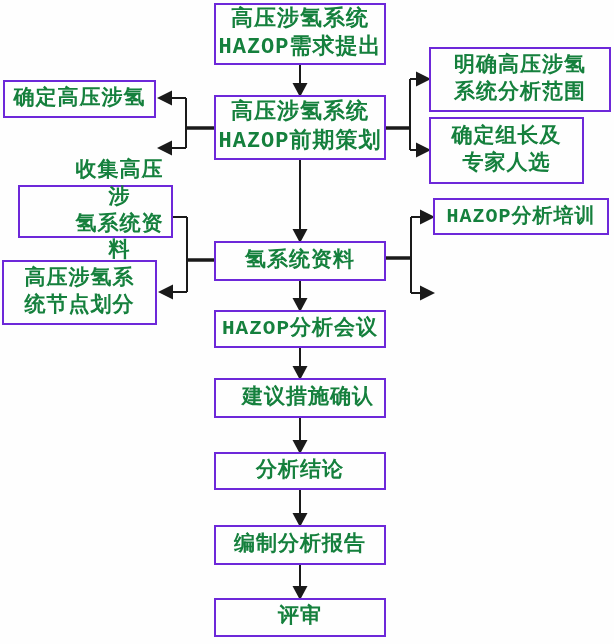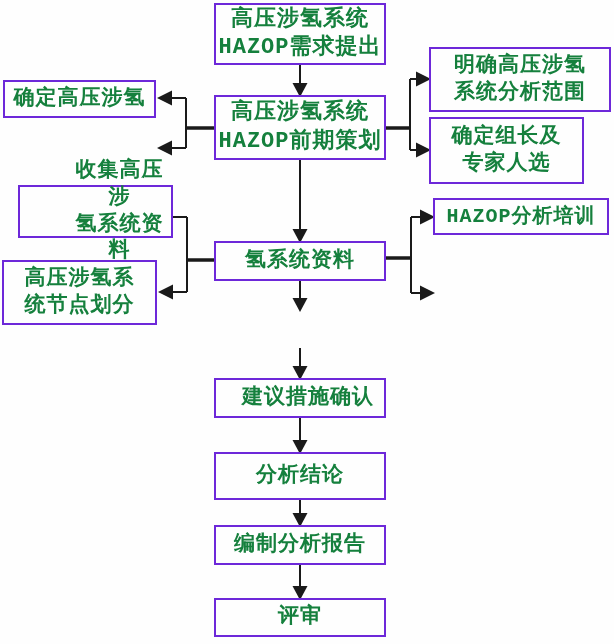--- a/index.html
+++ b/index.html
@@ -41,21 +41,21 @@
     z-index: 1;
     font-family: Liberation Mono, monospace;
   }
   
   .c { left: 214px; width: 172px; }
   #n-requirement   { top: 3px;   height: 62px; font-size: 22px; }
   #n-planning      { top: 95px;  height: 65px; font-size: 22px; }
   #n-meeting-prep  { top: 241px; height: 40px; }
   #n-analysis-meeting { top: 310px; height: 38px; }
   #n-measures      { top: 378px; height: 40px; padding-left: 16px; }
-  #n-conclusion    { top: 452px; height: 48px; }
+  #n-conclusion    { top: 452px; height: 38px; }
   #n-report        { top: 525px; height: 40px; }
   #n-review        { top: 598px; height: 39px; }
   
   #n-duties        { left: 3px; width: 153px; top: 80px;  height: 38px; }
   #n-procedures    { left: 3px; width: 153px; top: 131px; height: 38px; }
   #n-collect-data  { left: 18px; width: 155px; top: 185px; height: 53px; padding-left: 48px; }
   #n-node-division { left: 2px; width: 155px; top: 260px; height: 65px; text-align: right; }
   
   #n-scope         { left: 429px; width: 182px; top: 47px;  height: 65px; text-align: right; }
   #n-leader        { left: 429px; width: 155px; top: 117px; height: 67px; }
@@ -135,20 +135,21 @@
         <polygon points="435,293 420,285.5 420,300.5" stroke="none"></polygon>
       </g>
     </g>
   </svg>
 
   <div class="node c" id="n-requirement">高压涉氢系统
 HAZOP需求提出</div>
   <div class="node c" id="n-planning">高压涉氢系统
 HAZOP前期策划</div>
   <div class="node c" id="n-meeting-prep">氢系统资料</div>
+  <div class="node c" id="n-analysis-meeting">HAZOP分析会议</div>
   <div class="node c" id="n-measures">建议措施确认</div>
   <div class="node c" id="n-conclusion">分析结论</div>
   <div class="node c" id="n-review">评审</div>
   <div class="node c" id="n-report">编制分析报告</div>
 
   <div class="node" id="n-duties">确定高压涉氢</div>
   <div class="node" id="n-collect-data">收集高压涉
 氢系统资料</div>
   <div class="node" id="n-node-division">高压涉氢系
 统节点划分</div>

